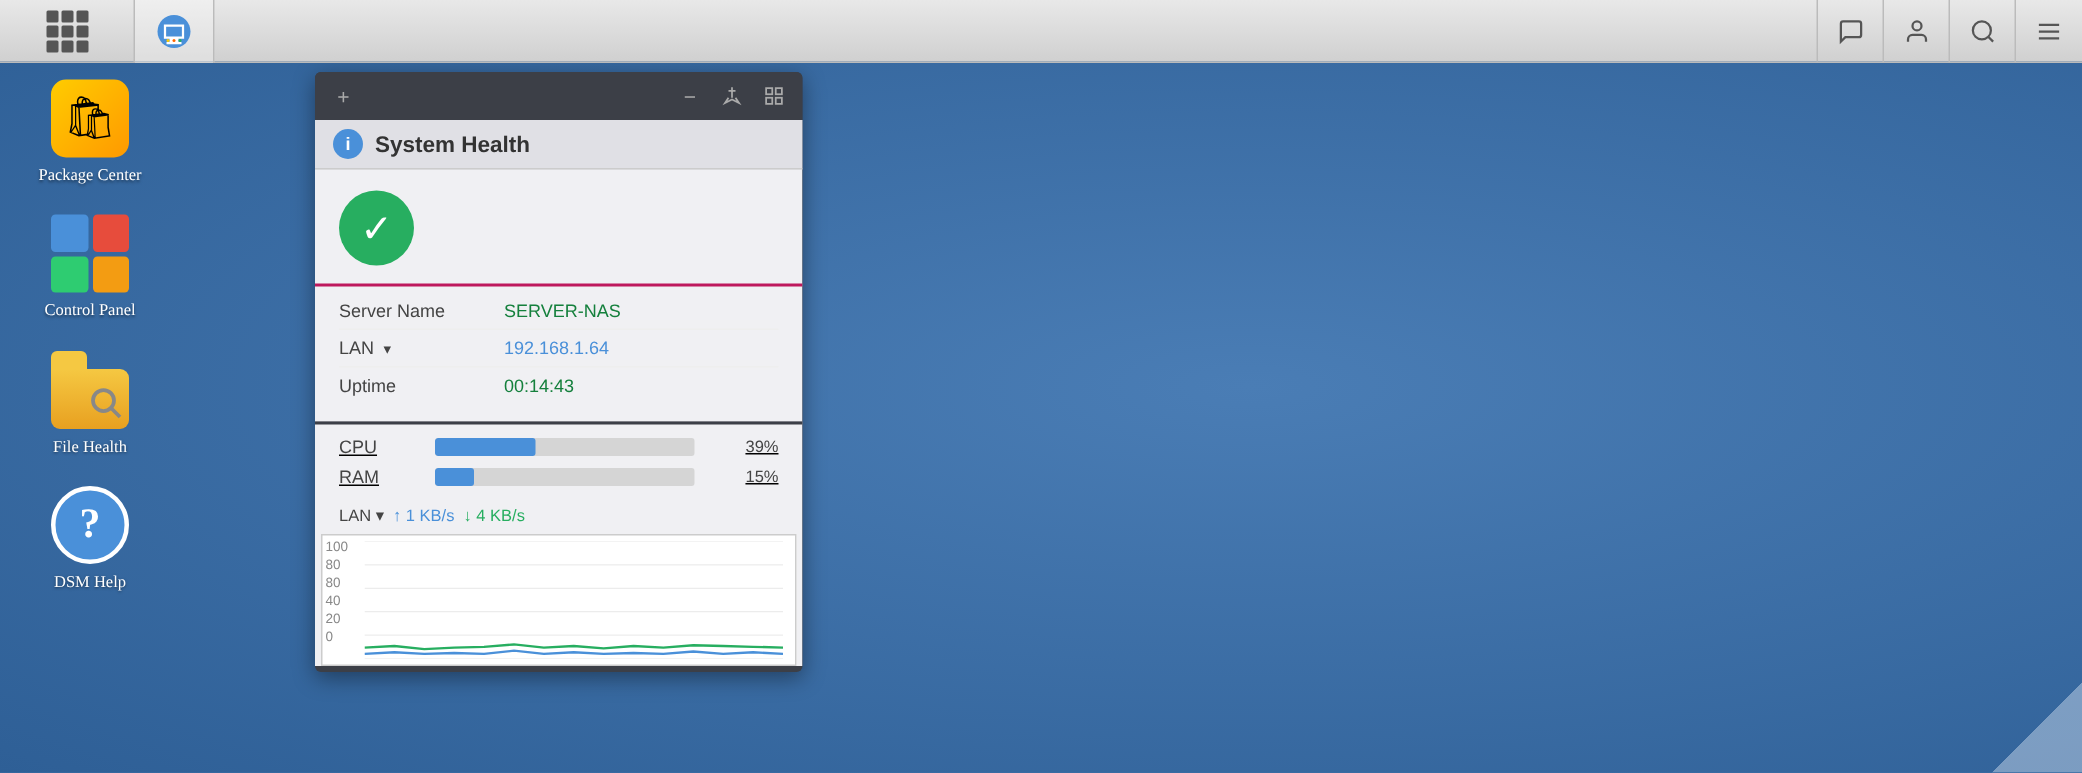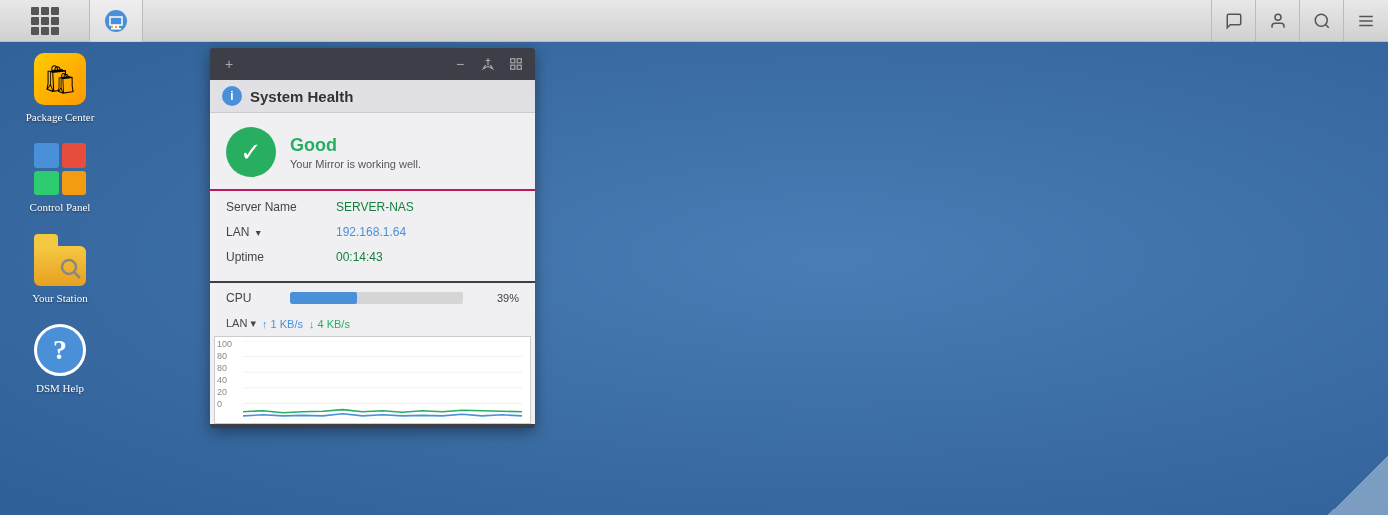--- a/index.html
+++ b/index.html
@@ -343,20 +343,21 @@
     }
     .resource-rows {
       padding: 8px 16px 4px;
     }
     .resource-row {
       display: flex;
       align-items: center;
       gap: 24px;
       margin-bottom: 6px;
       font-size: 12px;
+      text-decoration: underline;
     }
     .resource-row .res-label {
       min-width: 40px;
       color: #444;
       font-weight: 500;
     }
     .resource-row .res-bar-bg {
       flex: 1;
       height: 12px;
       background: #d5d5d5;
@@ -507,21 +508,21 @@
         <div class="folder-tab"></div>
         <div class="folder-body"></div>
         <div class="magnifier">
           <svg viewBox="0 0 22 22">
             <circle cx="9" cy="9" r="7" fill="none" stroke="#888" stroke-width="2.5"></circle>
             <line x1="14" y1="14" x2="20" y2="20" stroke="#888" stroke-width="2.5"></line>
           </svg>
         </div>
       </div>
     </div>
-    <span class="icon-label">Your Station</span>
+    <span class="icon-label">File Health</span>
   </div>
 
   <div class="desktop-icon">
     <div class="icon-img">
       <div class="dsm-icon">?</div>
     </div>
     <span class="icon-label">DSM Help</span>
   </div>
 </div>
 
@@ -550,24 +551,20 @@
     </div>
   </div>
 
   <div class="system-health">
     <div class="section-title-bar">
       <div class="info-icon">i</div>
       <span class="section-title-text">System Health</span>
     </div>
     <div class="health-status">
       <div class="check-circle">✓</div>
-      <div class="health-text">
-        <div class="good-label">Good</div>
-        <div class="good-desc">Your Mirror is working well.</div>
-      </div>
     </div>
     <div class="health-info">
       <div class="health-row">
         <span class="row-label">Server Name</span>
         <span class="row-value plain">SERVER-NAS</span>
       </div>
       <div class="health-row">
         <span class="row-label">
           <span>LAN</span>
           <span class="lan-arrow">▾</span>
@@ -585,20 +582,27 @@
     <div class="resource-rows">
 
       <div class="resource-row">
         <span class="res-label">CPU</span>
         <div class="res-bar-bg">
           <div class="res-bar-fill" style="width: 39%"></div>
         </div>
         <span class="res-pct">39%</span>
       </div>
 
+      <div class="resource-row">
+        <span class="res-label">RAM</span>
+        <div class="res-bar-bg">
+          <div class="res-bar-fill" style="width: 15%"></div>
+        </div>
+        <span class="res-pct">15%</span>
+      </div>
     </div>
 
     <div class="lan-row">
       <span>
         <span>LAN</span>
         <span> ▾</span>
       </span>
       <span class="lan-up">↑ 1 KB/s</span>
       <span class="lan-down">↓ 4 KB/s</span>
     </div>

